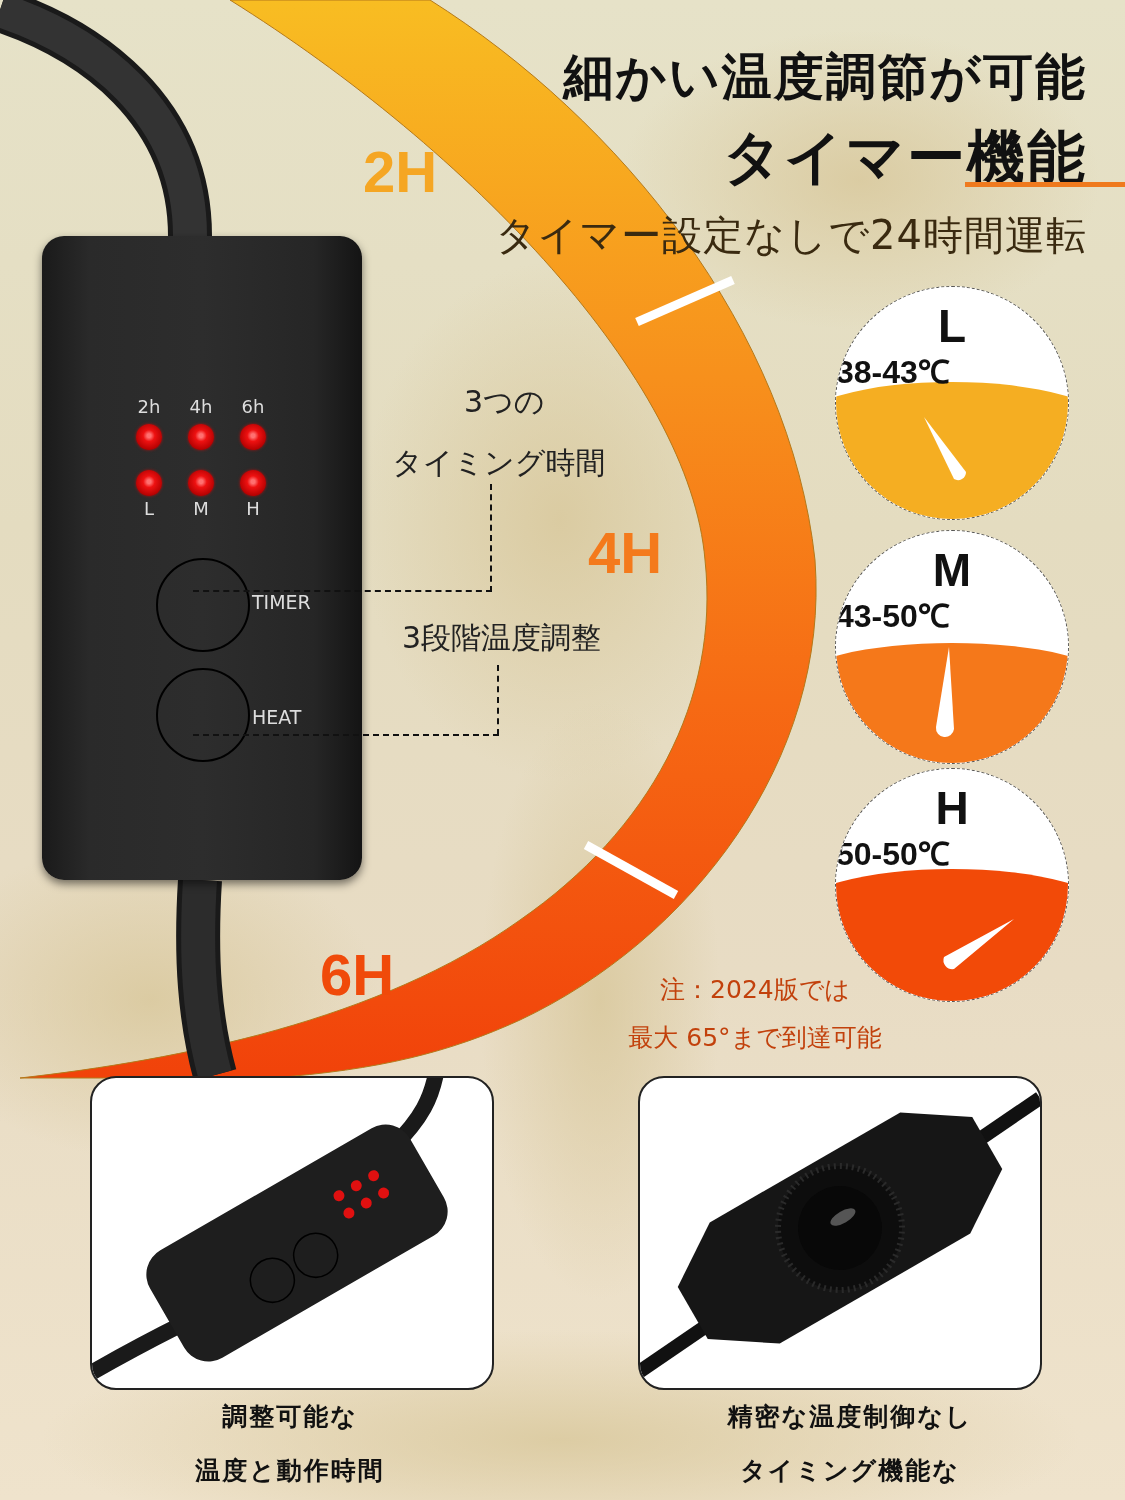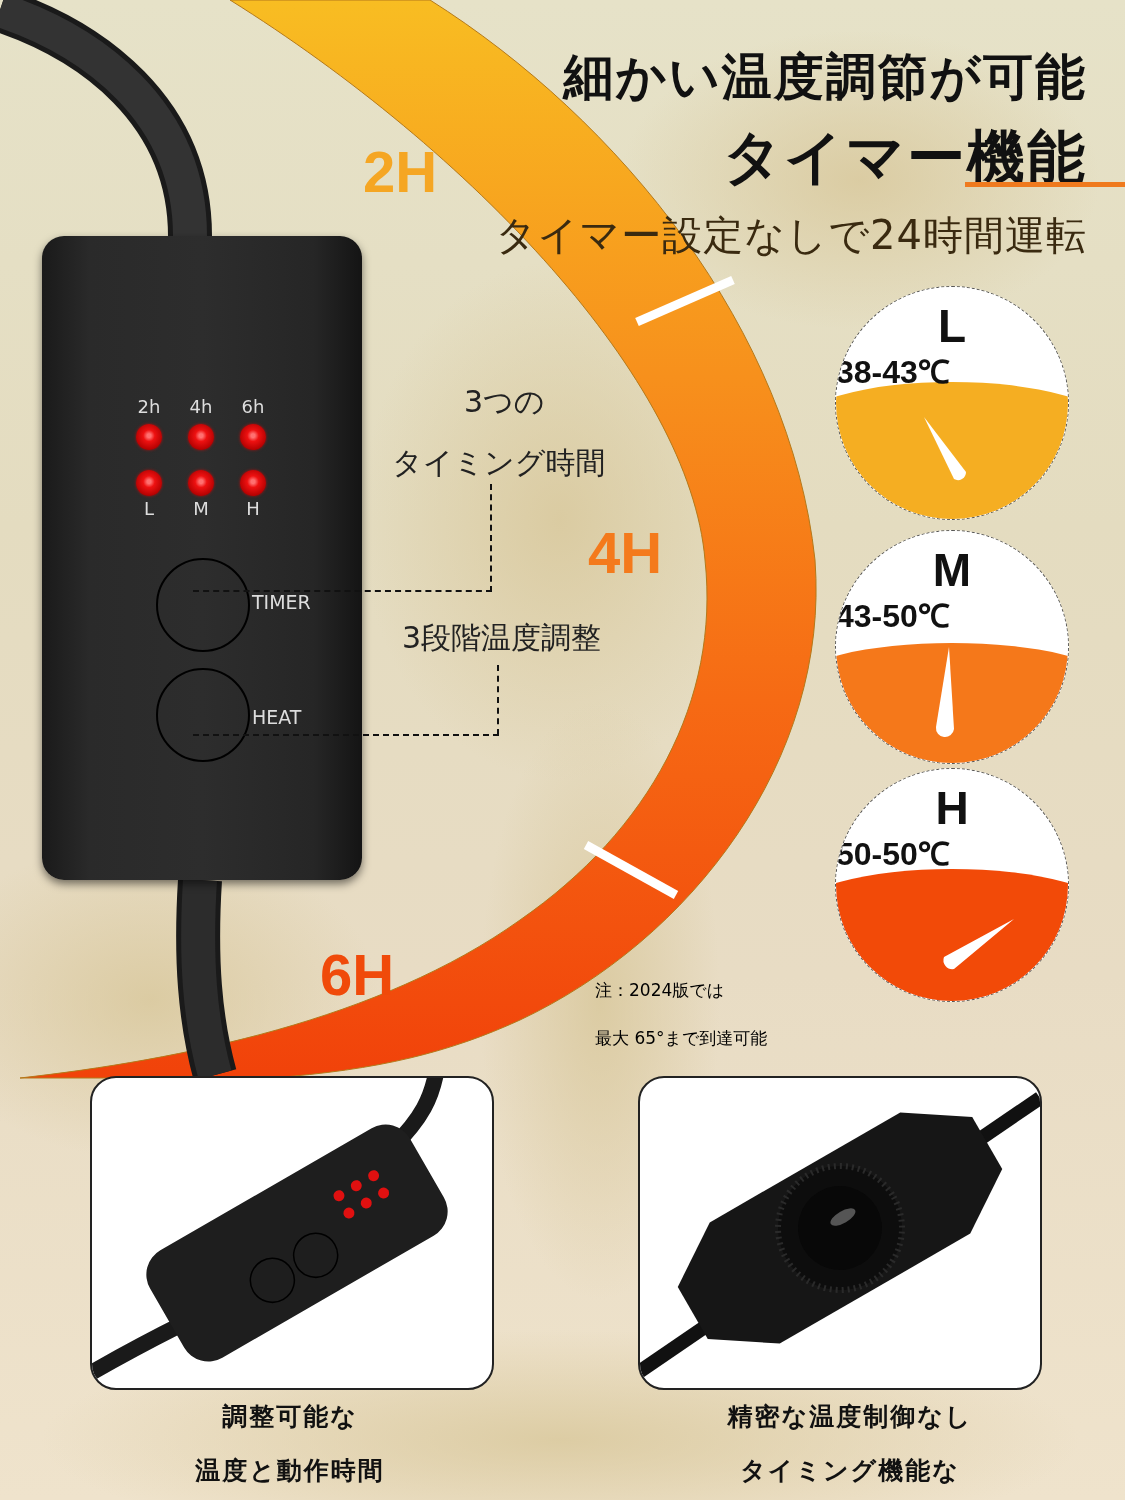--- a/index.html
+++ b/index.html
@@ -25,21 +25,21 @@
   .btn{position:absolute;width:90px;height:90px;border-radius:50%;border:2px solid #000;}
   .btn-lbl{position:absolute;color:#ddd;font-size:19px;}
   .callout{position:absolute;font-size:30px;color:#222;}
   .dash{position:absolute;border-color:#111;border-style:dashed;border-width:0;}
   .dial{position:absolute;width:232px;height:232px;border-radius:50%;overflow:hidden;background:#fff;
     border:1px dashed #555;}
   .dial .fill{position:absolute;left:-40px;right:-40px;bottom:-10px;border-radius:50% 50% 0 0 / 30% 30% 0 0;}
   .dial .lvl{position:absolute;top:12px;width:100%;text-align:center;font-weight:bold;font-size:46px;color:#111;font-family:"Liberation Sans",sans-serif;}
   .dial .rng{position:absolute;top:62px;width:100%;font-weight:bold;font-size:32px;color:#111;font-family:"Liberation Sans",sans-serif;}
   .dial svg{position:absolute;left:0;top:0;}
-  .note{font-size:17px;color:#000000;text-align:left;line-height:48px;}
+  .note{font-size:25px;color:#c2410c;text-align:center;line-height:48px;}
   .card{position:absolute;width:400px;height:310px;background:#fff;border-radius:26px;border:2px solid #222;overflow:hidden;}
   .caption{position:absolute;font-size:25px;font-weight:bold;color:#111;text-align:center;line-height:54px;letter-spacing:2px;}
 </style>
 </head>
 <body>
 
 <svg class="bg-lizard" width="1125" height="1500">
   <defs>
     <radialGradient id="lz" cx="50%" cy="50%" r="50%">
       <stop offset="0" stop-color="#d8c79a" stop-opacity=".8"></stop>

